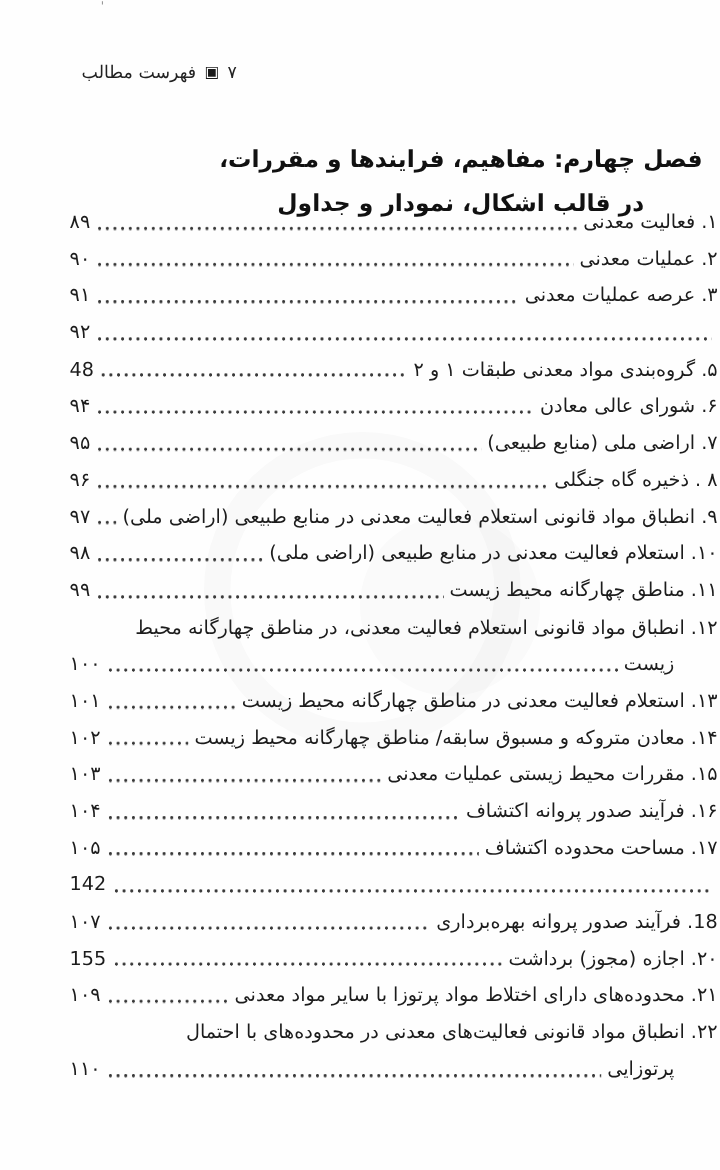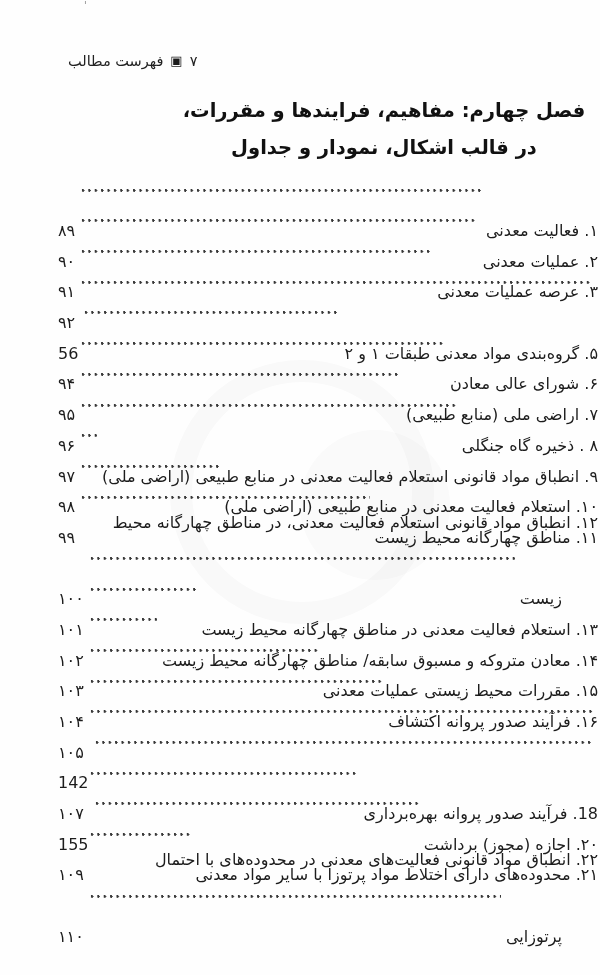--- a/index.html
+++ b/index.html
@@ -50,21 +50,21 @@
   }
   .running-head .square {
     font-size: 13px;
     line-height: 1;
     color: #1a1a1a;
     transform: translateY(-1px);
   }
   
   .chapter-title {
     position: absolute;
-    left: 58px; top: 92px;
+    left: 58px; top: 114px;
     width: 540px;
     box-sizing: border-box;
     padding-left: 112px;
     direction: rtl;
     text-align: center;
     font-weight: bold;
     font-size: 19.5px;
     line-height: 37px;
     color: #111111;
   }
@@ -89,21 +89,21 @@
   .dot-leader {
     flex: 1 1 auto;
     align-self: flex-end;
     height: 3px;
     margin: 0 5px 9px 6px;
     background-image: radial-gradient(circle at 2px 1.4px, #383838 1.15px, rgba(0,0,0,0) 1.5px);
     background-size: 6.4px 3px;
     background-repeat: repeat-x;
     min-width: 12px;
   }
-  .toc-page { flex: 0 0 auto; margin-top: 46px; }
+  .toc-page { flex: 0 0 auto; }
 </style>
 </head>
 <body>
 
 <div class="page">
 
   <div class="watermark-ring"></div>
   <div class="watermark-blob"></div>
 
   <span class="stray-mark">'</span>
@@ -135,21 +135,21 @@
         <span class="dot-leader"></span>
         <span class="toc-page">۹۱</span>
       </div>
       <div class="toc-row">
         <span class="dot-leader"></span>
         <span class="toc-page">۹۲</span>
       </div>
       <div class="toc-row">
         <span class="toc-text">۵. گروه‌بندی مواد معدنی طبقات ۱ و ۲</span>
         <span class="dot-leader"></span>
-        <span class="toc-page">56</span>
+        <span class="toc-page">48</span>
       </div>
       <div class="toc-row">
         <span class="toc-text">۶. شورای عالی معادن</span>
         <span class="dot-leader"></span>
         <span class="toc-page">۹۴</span>
       </div>
       <div class="toc-row">
         <span class="toc-text">۷. اراضی ملی (منابع طبیعی)</span>
         <span class="dot-leader"></span>
         <span class="toc-page">۹۵</span>
@@ -196,20 +196,21 @@
         <span class="toc-text">۱۵. مقررات محیط زیستی عملیات معدنی</span>
         <span class="dot-leader"></span>
         <span class="toc-page">۱۰۳</span>
       </div>
       <div class="toc-row">
         <span class="toc-text">۱۶. فرآیند صدور پروانه اکتشاف</span>
         <span class="dot-leader"></span>
         <span class="toc-page">۱۰۴</span>
       </div>
       <div class="toc-row">
+        <span class="toc-text">۱۷. مساحت محدوده اکتشاف</span>
         <span class="dot-leader"></span>
         <span class="toc-page">۱۰۵</span>
       </div>
       <div class="toc-row">
         <span class="dot-leader"></span>
         <span class="toc-page">142</span>
       </div>
       <div class="toc-row">
         <span class="toc-text">18. فرآیند صدور پروانه بهره‌برداری</span>
         <span class="dot-leader"></span>

